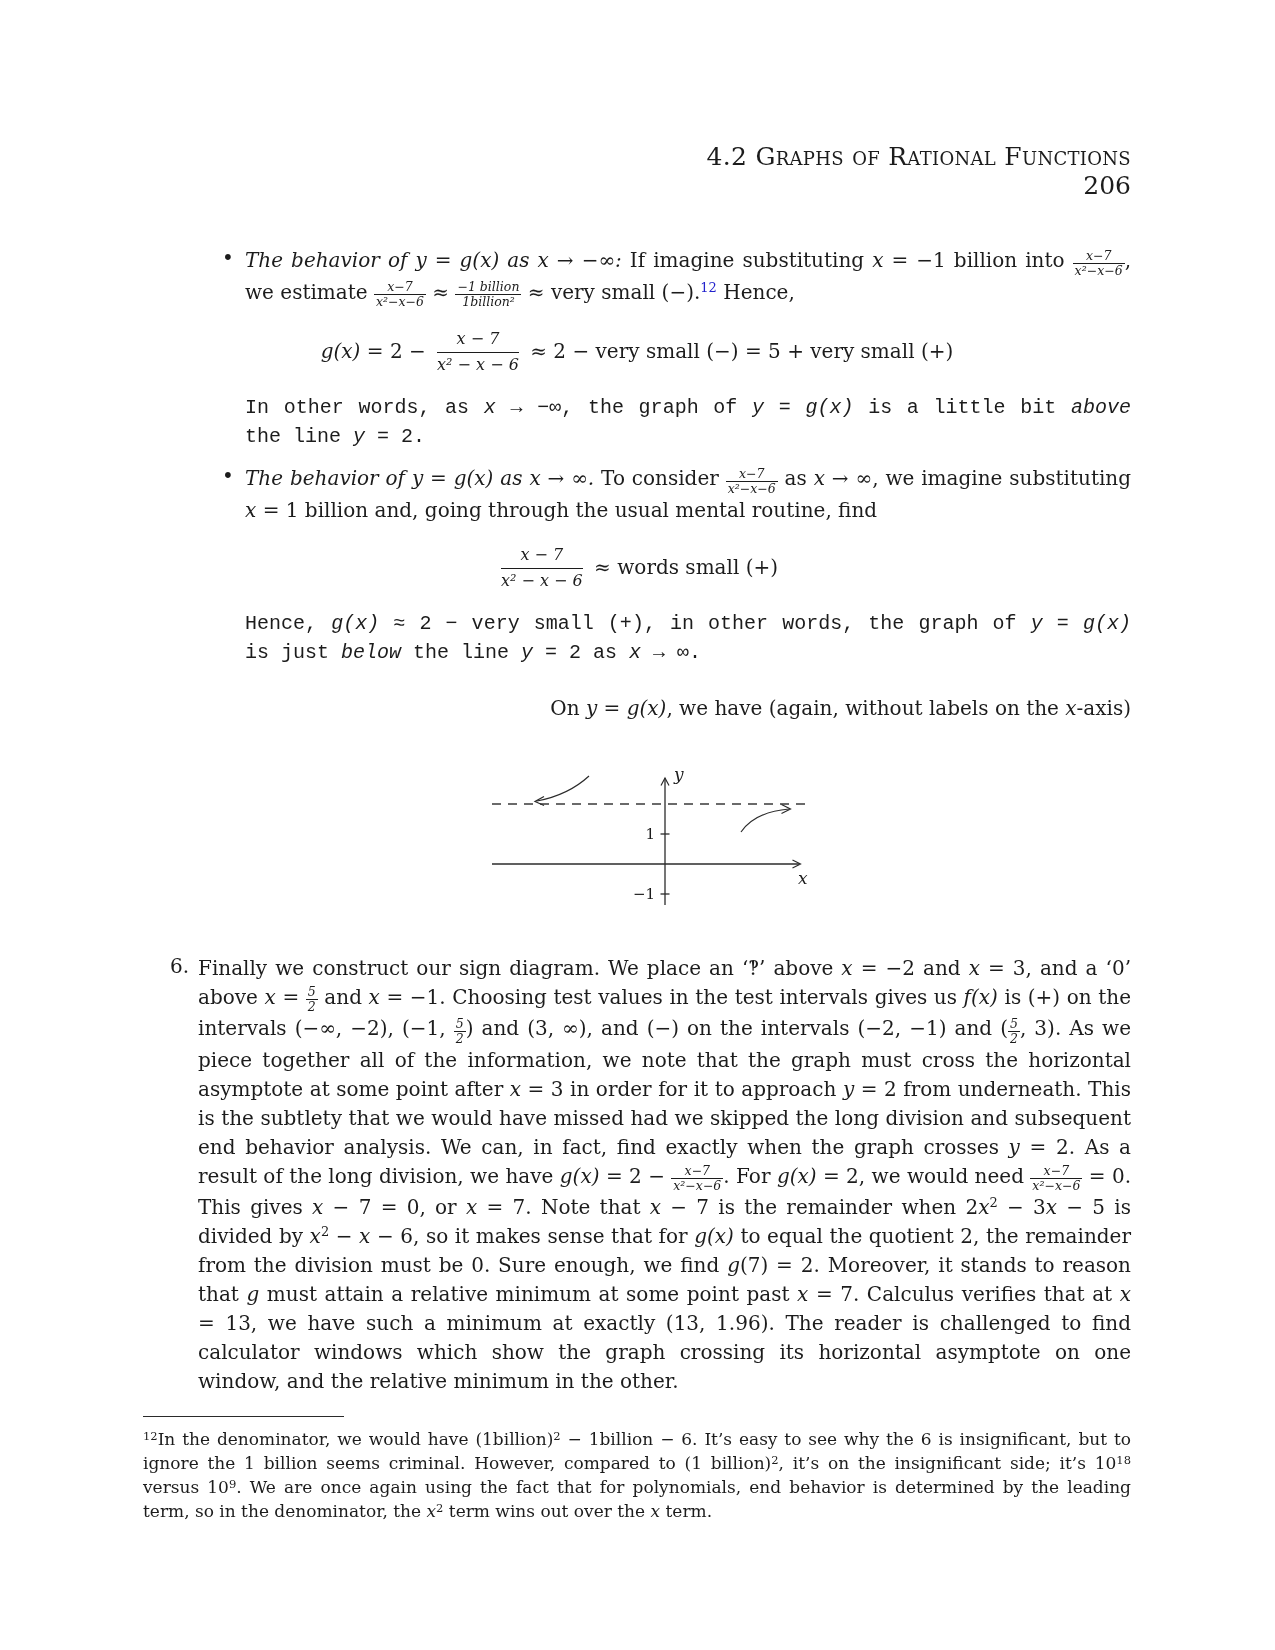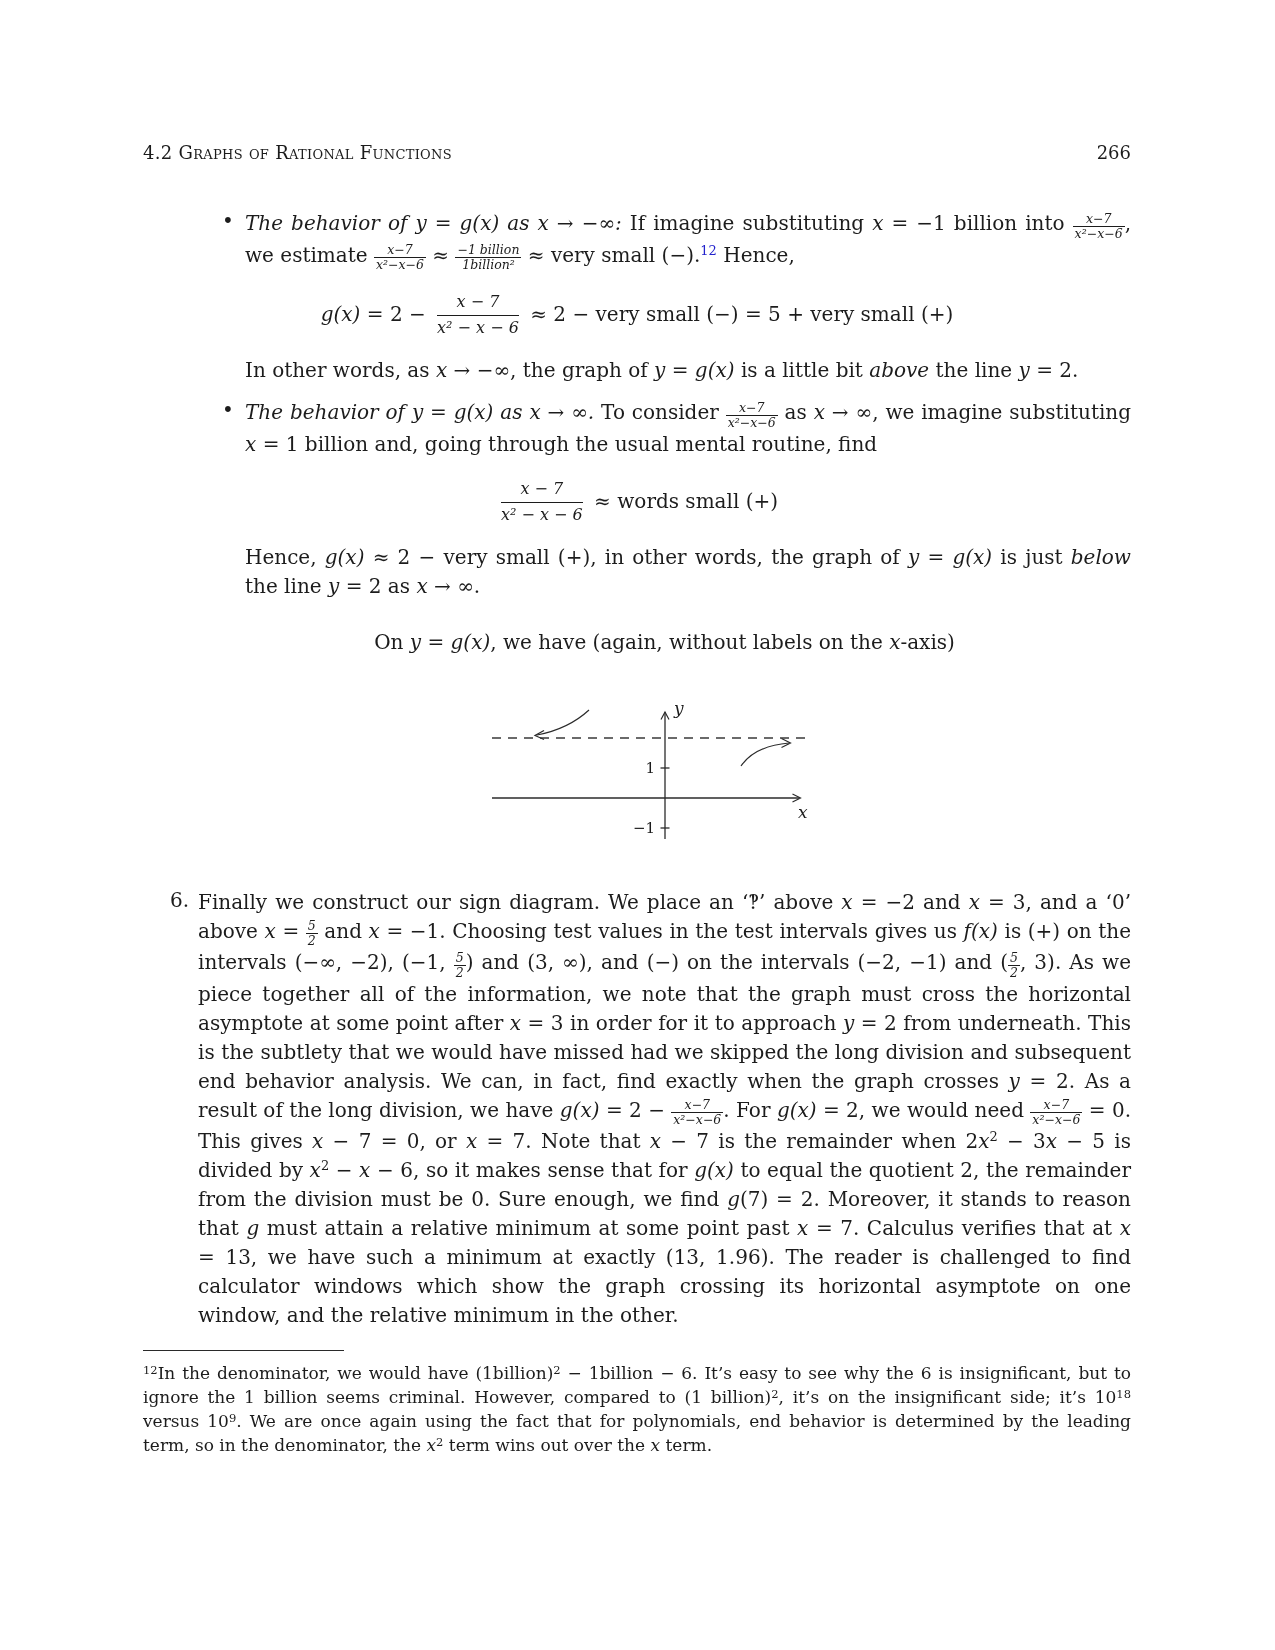--- a/index.html
+++ b/index.html
@@ -4,21 +4,21 @@
 <style>
   html,body { margin:0; padding:0; }
   body {
     width:1275px; height:1650px; overflow:hidden;
     background:#ffffff; color:#1c1c1c;
     font-family:"DejaVu Serif","Liberation Serif",serif;
     font-size:20px;
   }
   .page { padding:142px 144px 0 143px; }
 
-  .pagehead { display:flex; justify-content:space-between; align-items:flex-end; font-size:18px; }
+  .pagehead { display:flex; justify-content:space-between; align-items:flex-end; font-size:25px;flex-direction:column; }
   .sc { font-variant:small-caps; letter-spacing:0.3px; }
 
   p { margin:0; text-align:justify; line-height:29px; }
 
   .bullets { list-style:none; margin:46px 0 0 0; padding:0; }
   .bullets > li { position:relative; padding-left:102px; margin-bottom:13px; }
   .bullet-dot { position:absolute; left:79px; top:0; }
 
   .display { text-align:center; margin:14px 0 12px -102px; line-height:56px; text-align-last:center; }
 
@@ -30,22 +30,22 @@
   .dfrac { display:inline-block; vertical-align:middle; text-align:center;
            font-size:16px; line-height:1.3; font-style:italic; margin:0 5px; }
   .dfrac .num { display:block; border-bottom:1.2px solid currentColor; padding:0 8px 2px; }
   .dfrac .den { display:block; padding-top:2px; }
 
   .rm { font-style:normal; }
   .it { font-style:italic;margin-top:8px; }
   .sup { font-size:13px; vertical-align:7px; line-height:0; }
   .sup.link { color:#2222cc; }
 
-  .after-display { margin-top:14px; }
-  .on-line { margin:27px 0 0 55px; text-align:center; }
+  .after-display { margin-top:14px;font-family:Liberation Mono, monospace; }
+  .on-line { margin:27px 0 0 55px; text-align:right; }
 
   .figure-wrap { margin:34px 0 40px 347px; width:322px; }
   .fig-axis { stroke:#2b2b2b; stroke-width:1.3; fill:none; }
   .fig-dash { stroke:#3a3a3a; stroke-width:1.5; stroke-dasharray:9 7; fill:none; }
   .fig-curve { stroke:#2b2b2b; stroke-width:1.2; fill:none; }
   .fig-ah { stroke:#2b2b2b; stroke-width:1.2; fill:none; }
   .figure-wrap text { font-family:"DejaVu Serif","Liberation Serif",serif; font-size:15px; fill:#1c1c1c; }
   .figure-wrap .mlab { font-style:italic; font-size:17px; }
 
   .item6 { position:relative; padding-left:55px; margin-top:0; }
@@ -56,21 +56,21 @@
   .footnote p { font-size:17px; line-height:24px; }
   .footnote .sup { font-size:11.5px; vertical-align:5px; }
 </style>
 </head>
 <body>
 
 <div class="page">
 
   <div class="pagehead">
     <span class="sc">4.2 Graphs of Rational Functions</span>
-    <span>266</span>
+    <span>206</span>
   </div>
 
   <ul class="bullets">
     <li>
       <span class="bullet-dot">•</span>
       <p><span class="it">The behavior of y = g(x) as x → −∞:</span><span class="rm"> If imagine substituting </span><span class="it">x</span><span class="rm"> = −1 billion into </span><span class="frac"><span class="num">x−7</span><span class="den">x²−x−6</span></span><span class="rm">, we estimate </span><span class="frac"><span class="num">x−7</span><span class="den">x²−x−6</span></span><span class="rm"> ≈ </span><span class="frac"><span class="num">−1 billion</span><span class="den">1billion²</span></span><span class="rm"> ≈ very small (−).</span><span class="sup link">12</span><span class="rm"> Hence,</span></p>
       <div class="display"><span class="it">g(x)</span><span class="rm"> = 2 − </span><span class="dfrac"><span class="num">x − 7</span><span class="den">x² − x − 6</span></span><span class="rm"> ≈ 2 − very small (−) = 5 + very small (+)</span></div>
       <p class="after-display"><span class="rm">In other words, as </span><span class="it">x</span><span class="rm"> → −∞, the graph of </span><span class="it">y</span><span class="rm"> = </span><span class="it">g(x)</span><span class="rm"> is a little bit </span><span class="it">above</span><span class="rm"> the line </span><span class="it">y</span><span class="rm"> = 2.</span></p>
     </li>
     <li>

